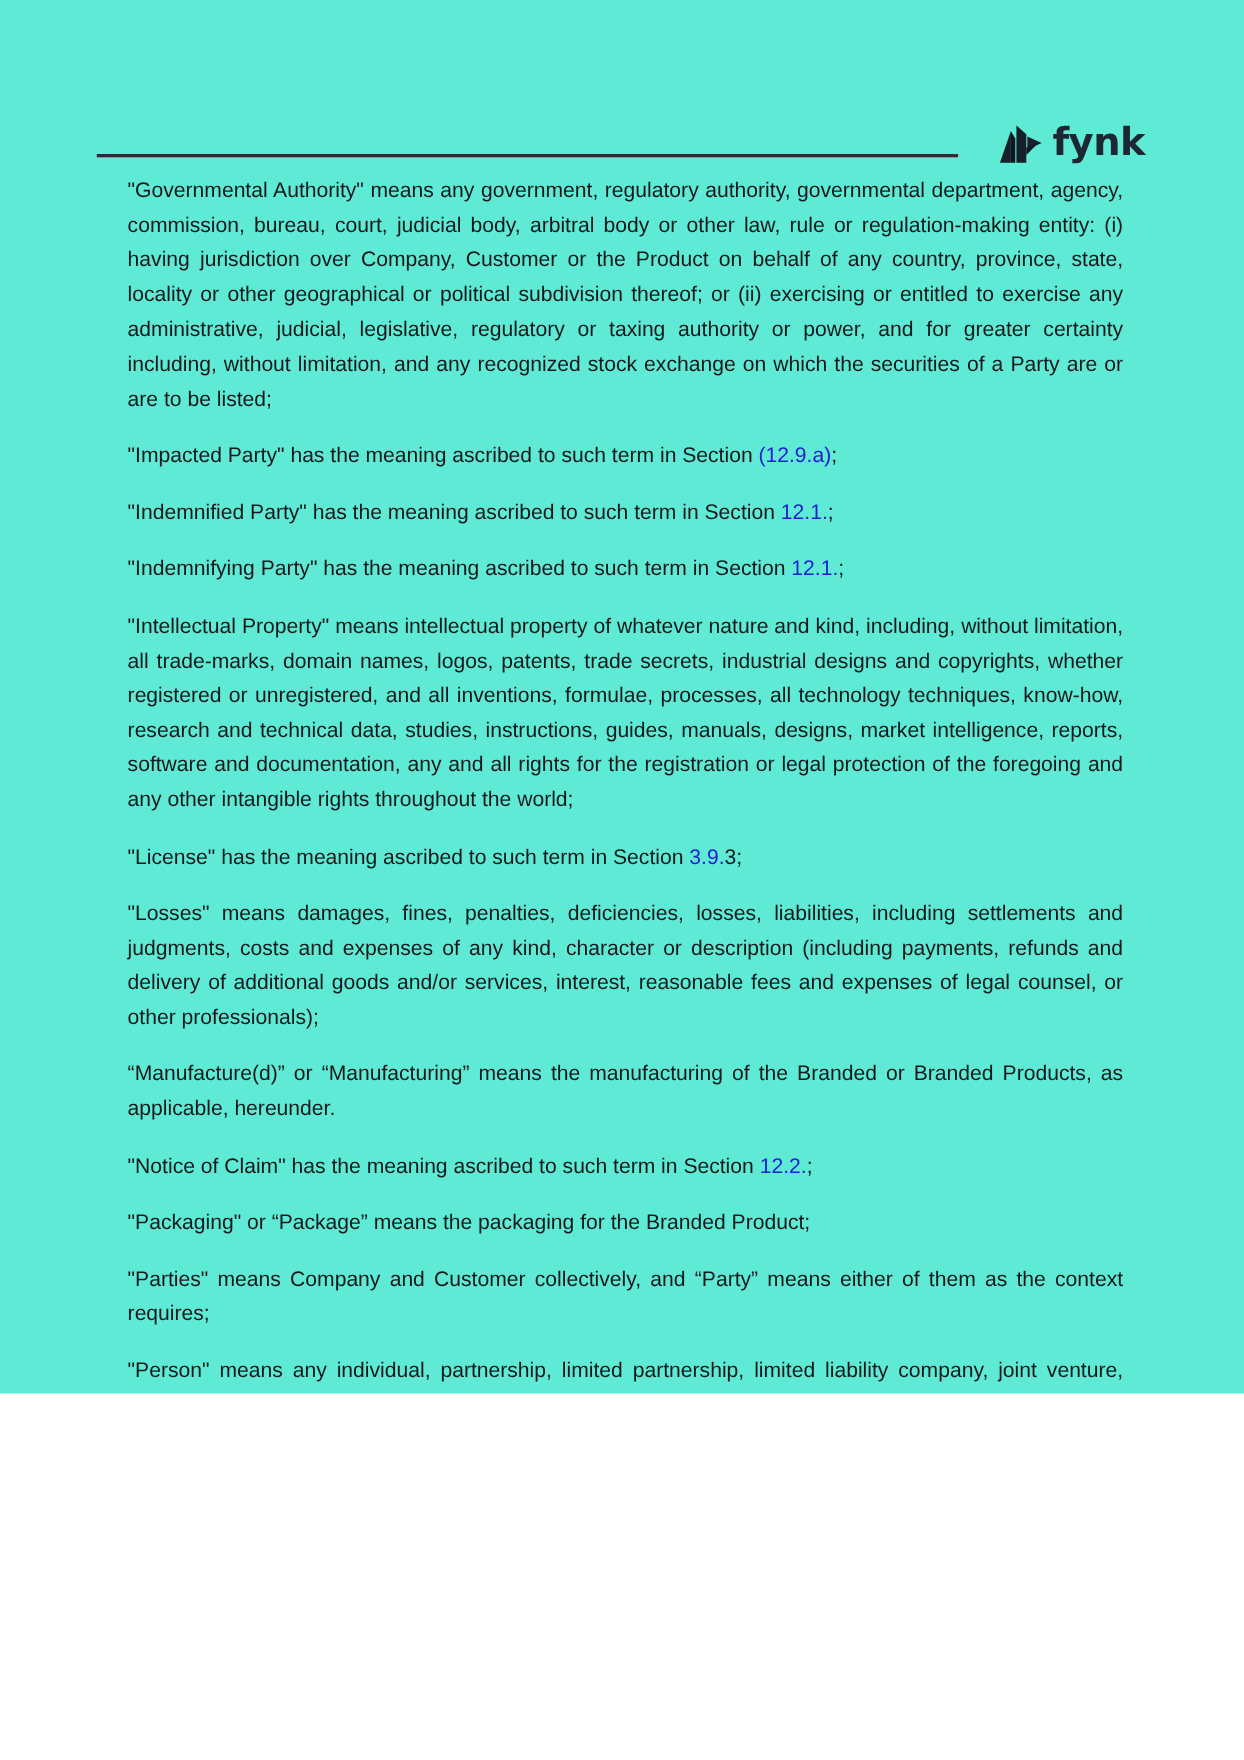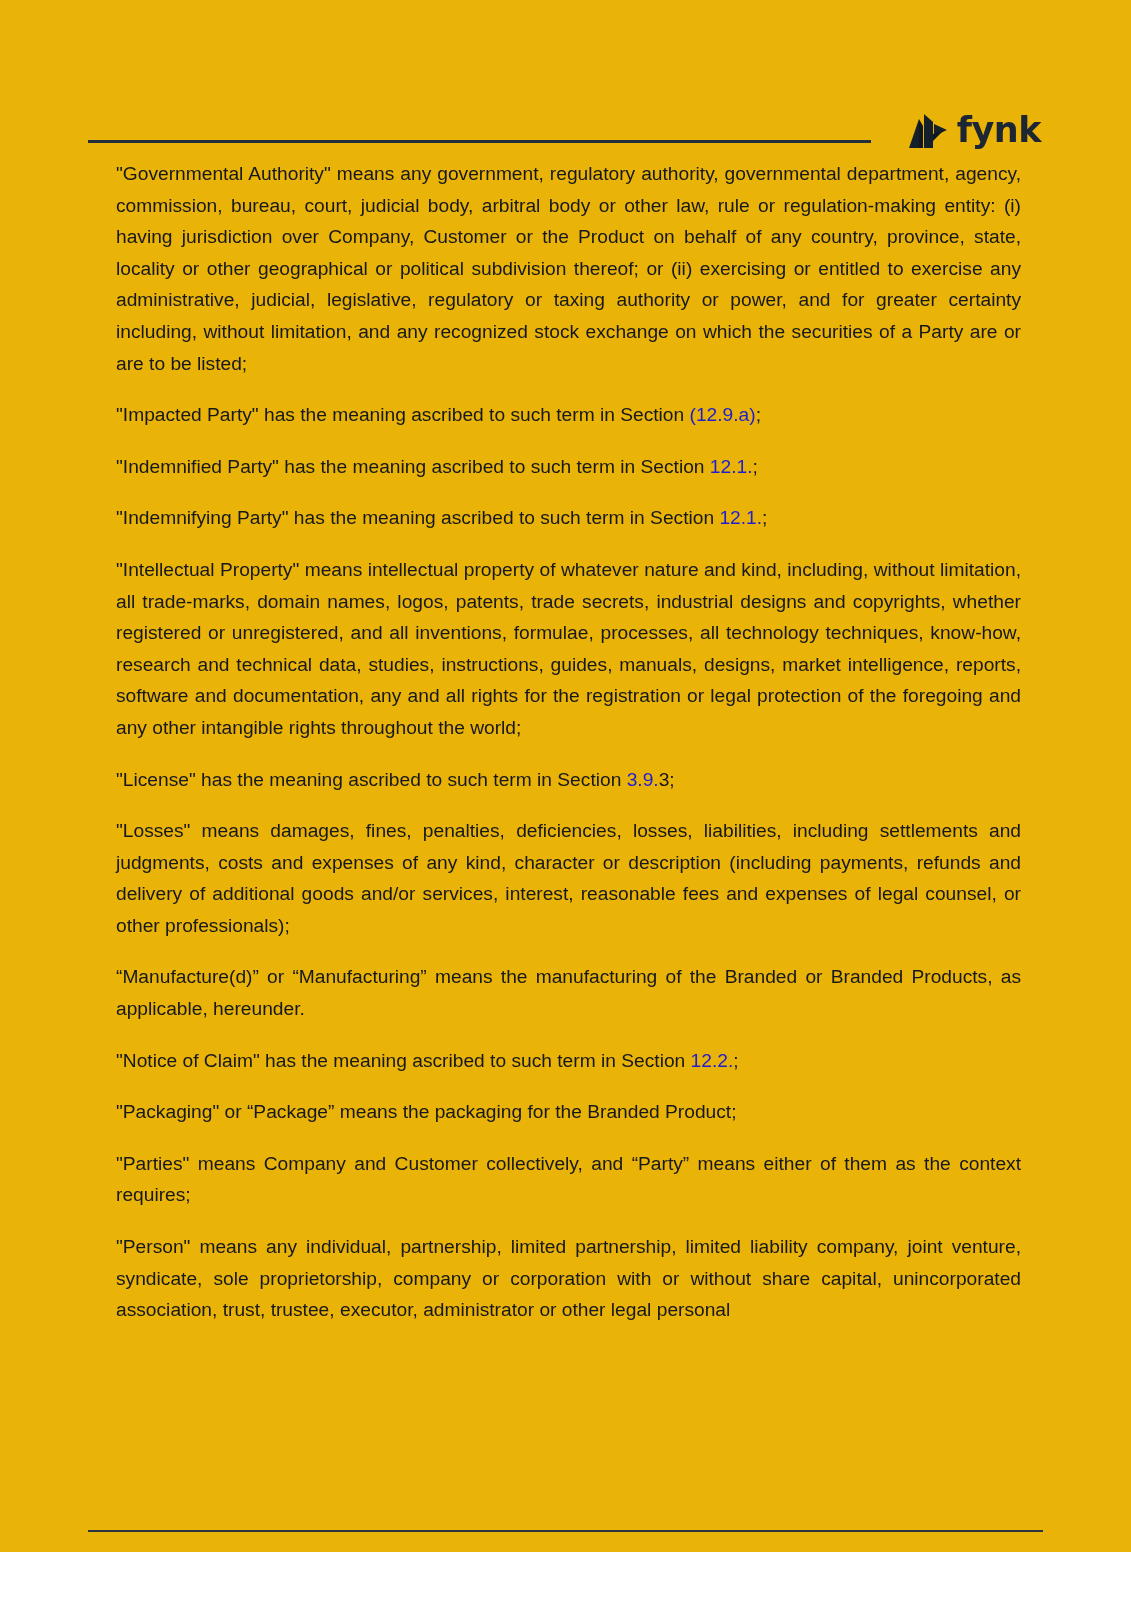--- a/index.html
+++ b/index.html
@@ -3,22 +3,22 @@
 <meta charset="utf-8">
 <style>
   html, body {
     margin: 0;
     padding: 0;
     background: #ffffff;
   }
   .page {
     position: relative;
     width: 1131px;
-    height: 1552px;
-    background: #eab308;
+    height: 1267px;
+    background: #5eead4;
     font-family: "Liberation Sans", sans-serif;
     color: #111418;
     box-sizing: border-box;
     overflow: hidden;
   }
 
   
   .header {
     position: absolute;
     top: 100px;

